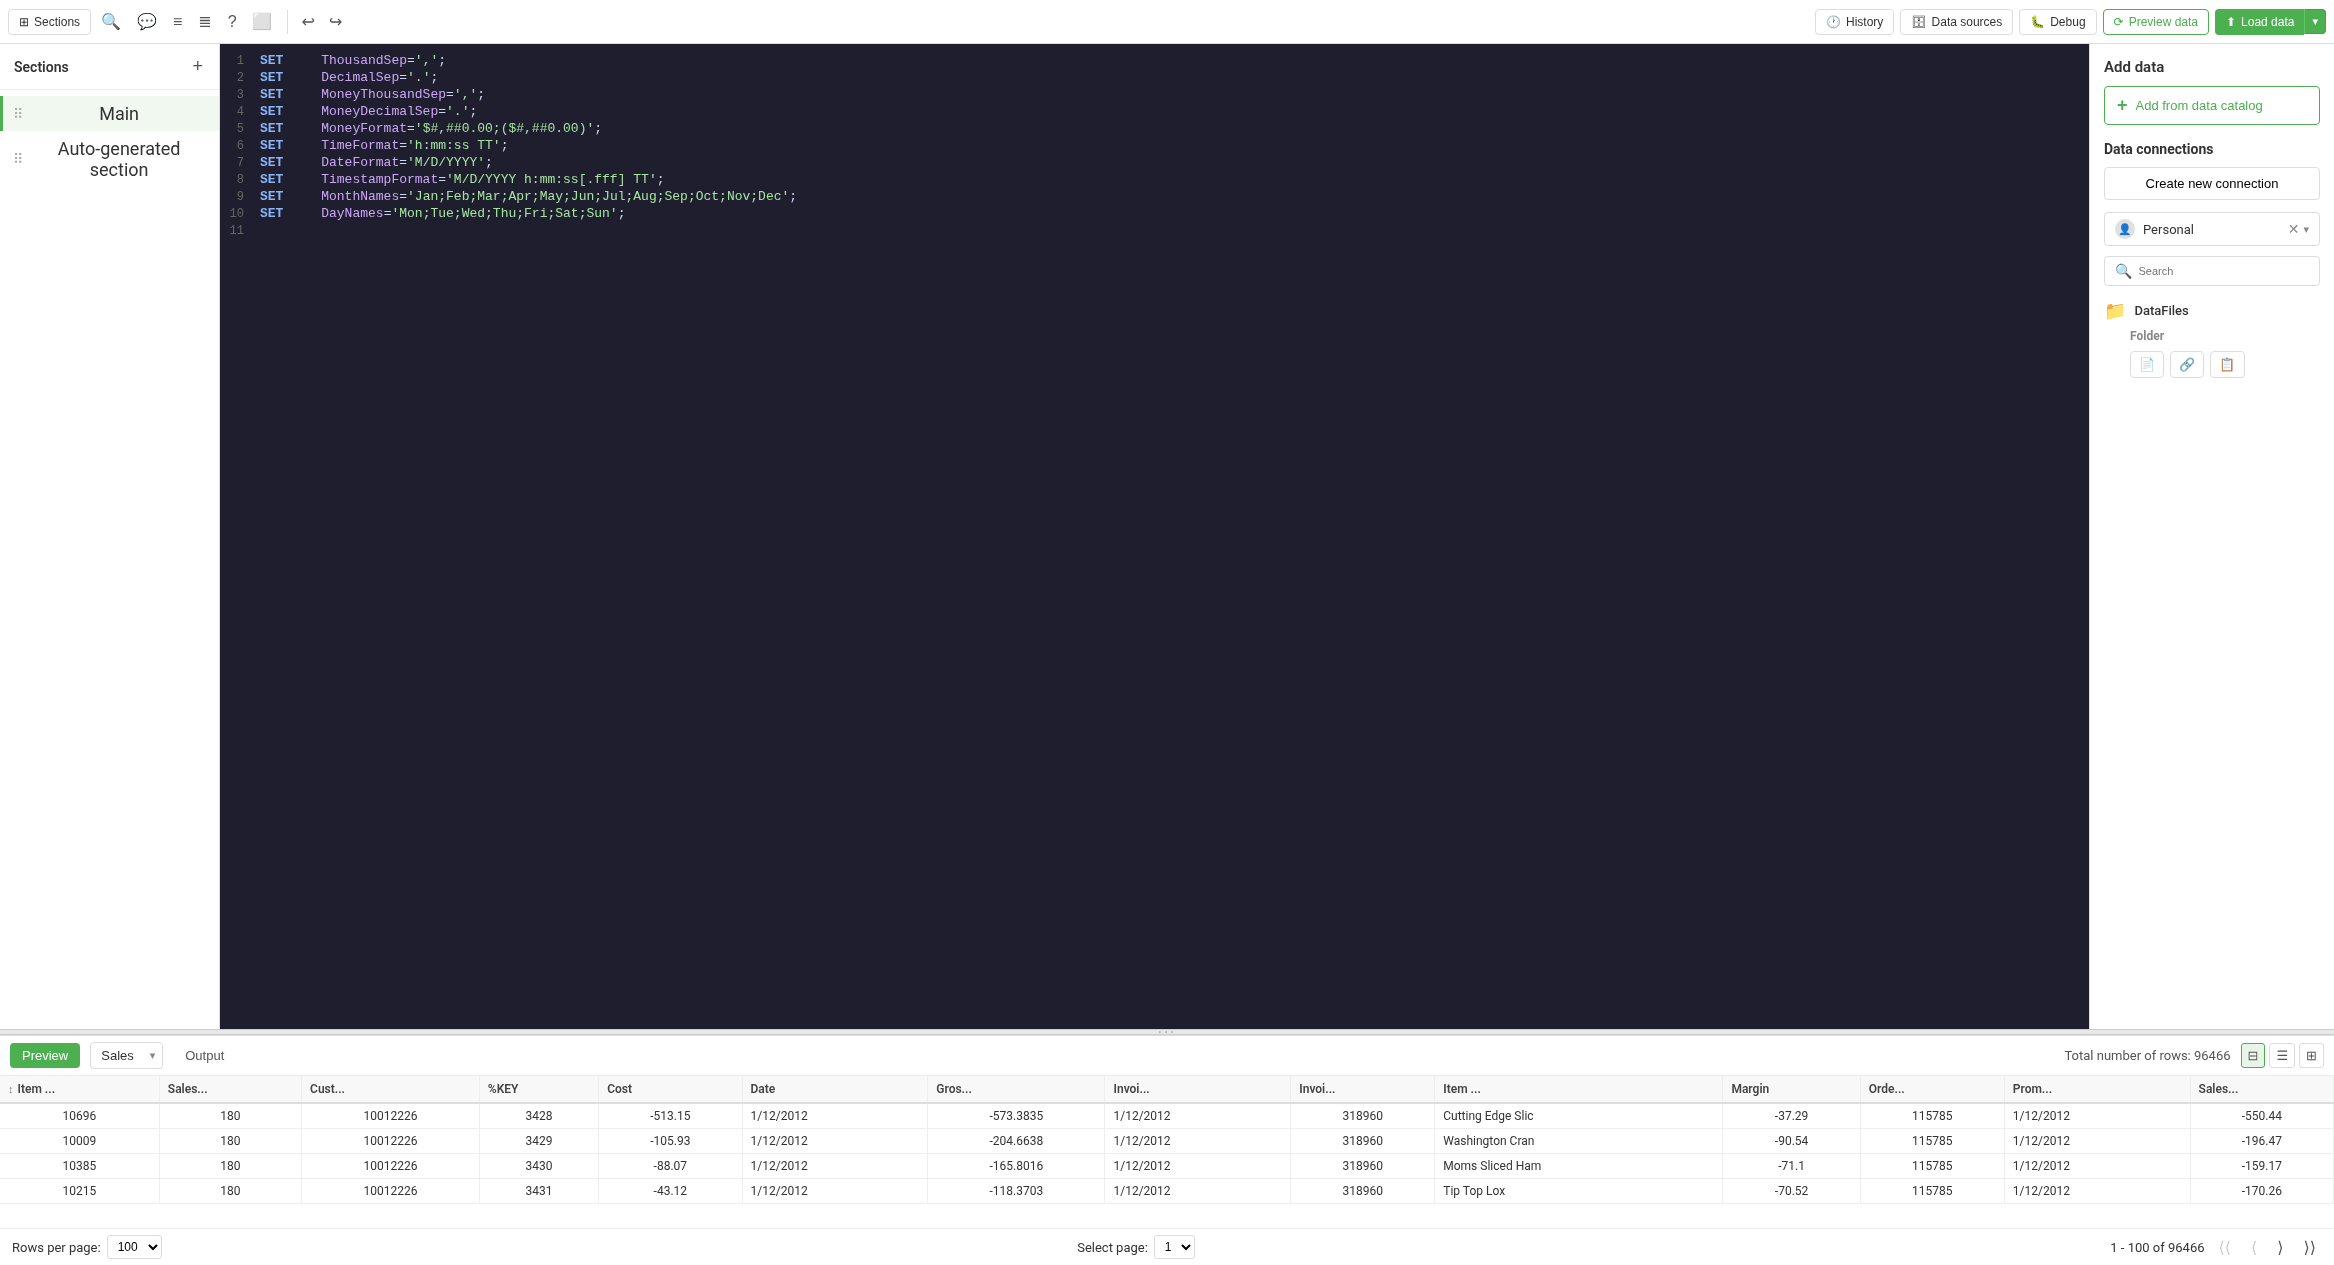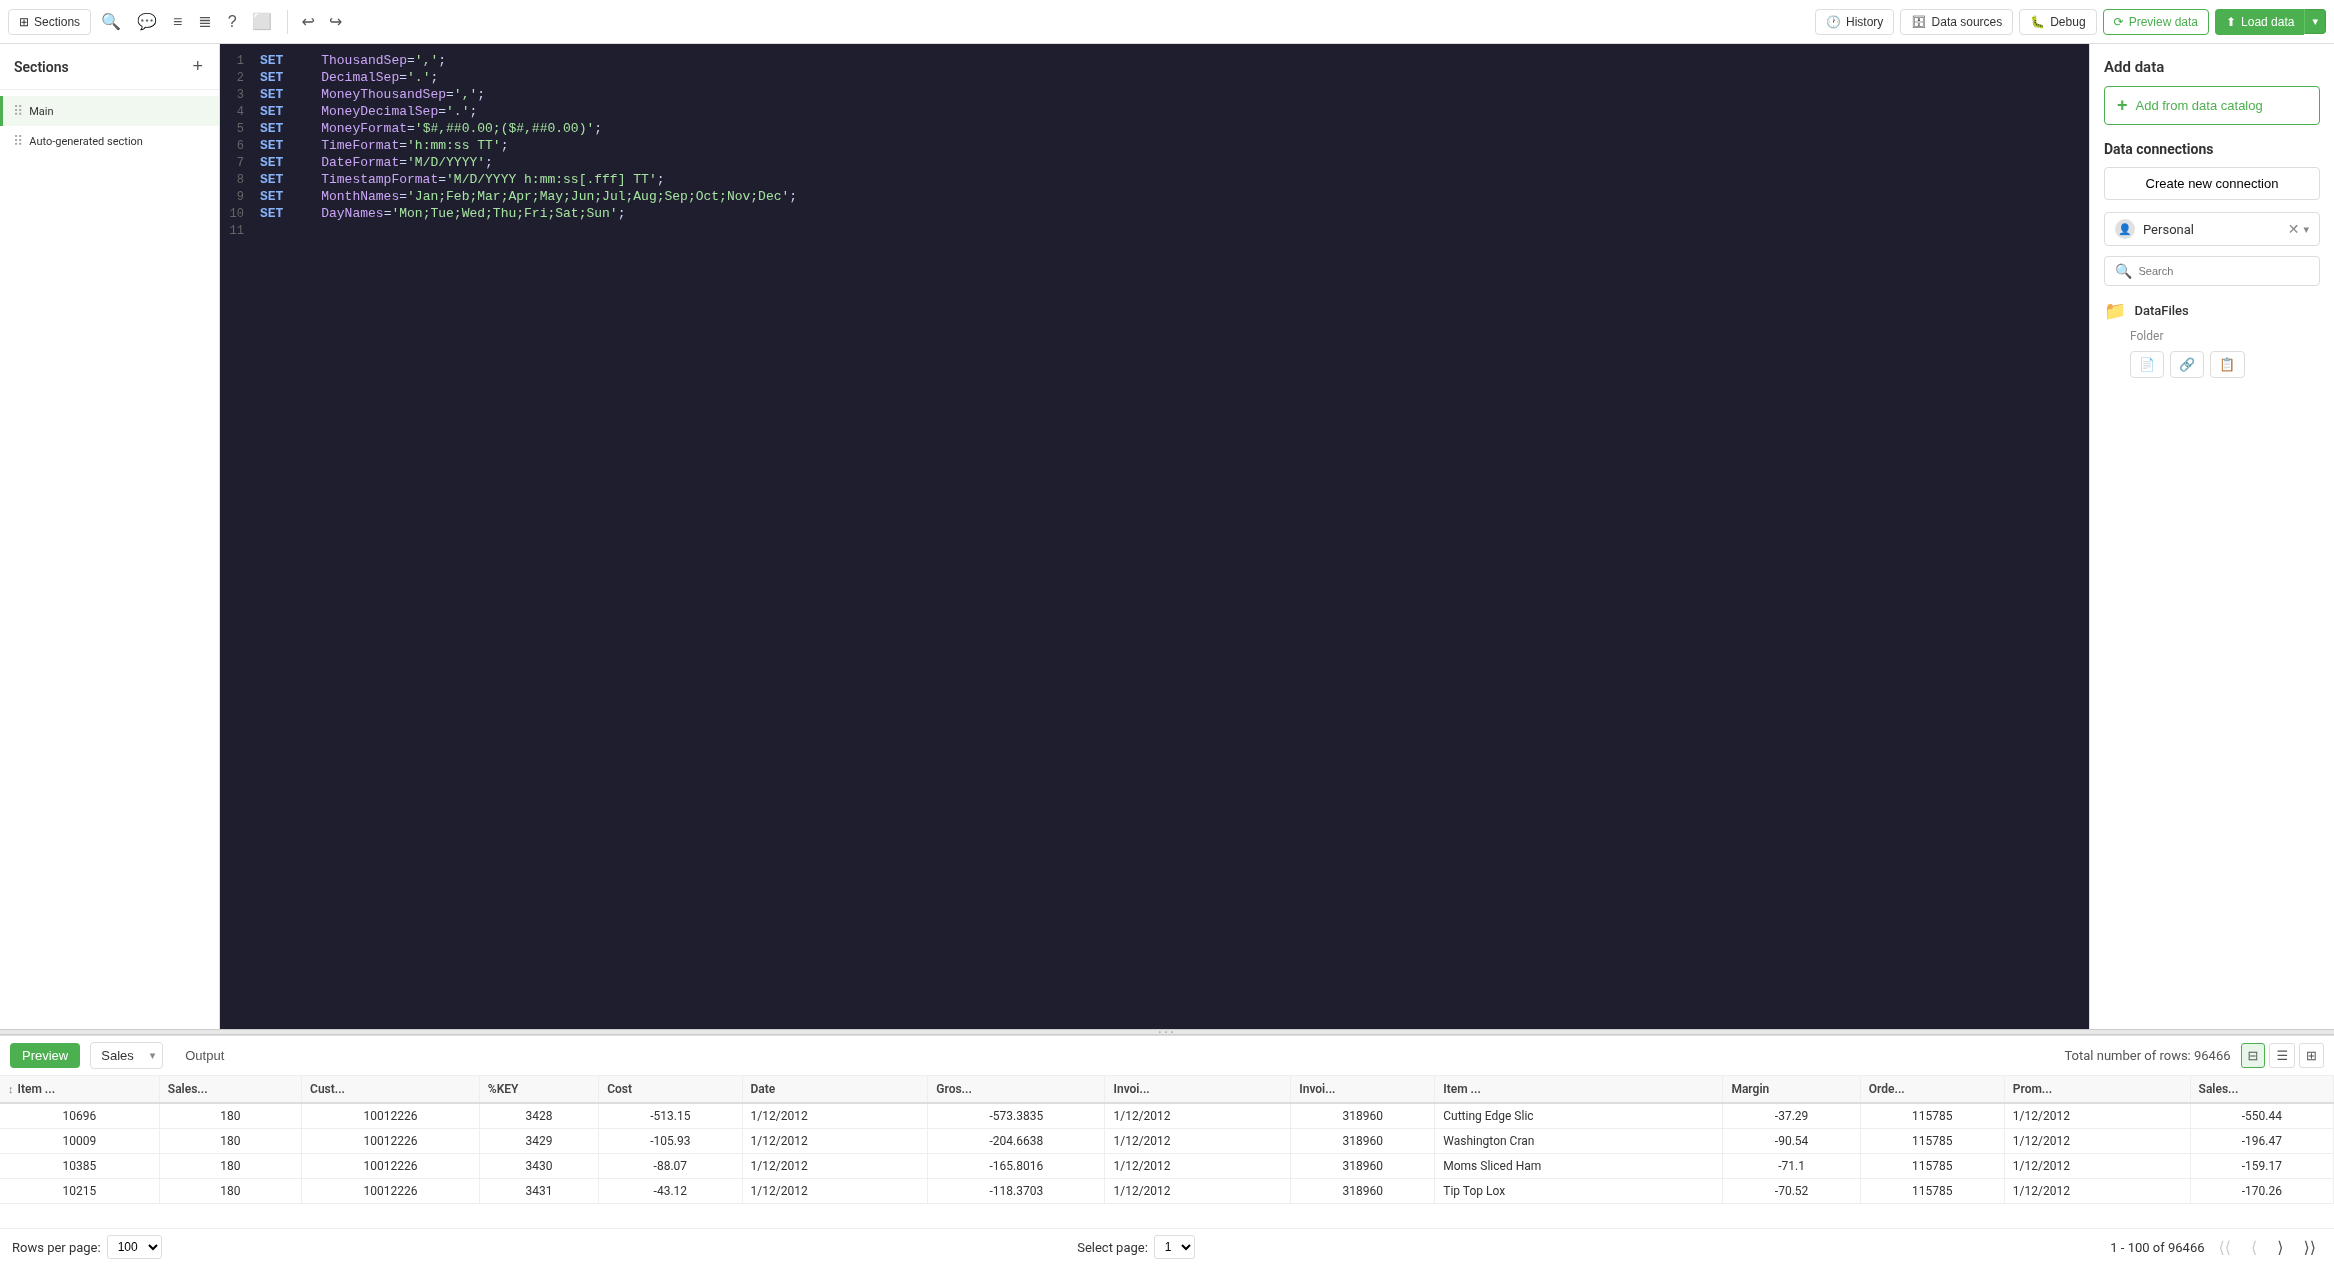--- a/index.html
+++ b/index.html
@@ -39,21 +39,21 @@
       padding: 10px 14px; border-bottom: 1px solid #eee; font-weight: 600; font-size: 14px;
     }
     .sections-header .add-btn { background: none; border: none; cursor: pointer; font-size: 18px; color: #555; padding: 2px; }
     .sections-list { flex: 1; overflow-y: auto; padding: 6px 0; }
     .section-item {
       display: flex; align-items: center; gap: 6px; padding: 7px 10px 7px 10px;
       cursor: pointer; position: relative; border-left: 3px solid transparent;
     }
     .section-item.active { background: #f0f8f0; border-left-color: #4caf50; }
     .section-item .drag-handle { color: #aaa; font-size: 14px; cursor: grab; }
-    .section-item .section-name { flex: 1; font-size: 11px; }
+    .section-item .section-name { flex: 1; font-size: 18px; text-align: center; }
 
     
     .editor-area {
       flex: 1; display: flex; flex-direction: column; overflow: hidden; background: #1e1e2e; position: relative;
     }
     .editor-content { flex: 1; overflow: auto; padding: 8px 0; font-family: 'Courier New', monospace; font-size: 13px; }
     .code-line { display: flex; align-items: baseline; padding: 1px 0; }
     .line-number { width: 40px; text-align: right; padding-right: 16px; color: #666; user-select: none; flex-shrink: 0; font-size: 12px; }
     .line-content { flex: 1; color: #cdd6f4; white-space: pre; }
     .kw-set { color: #89b4fa; font-weight: bold; }
@@ -90,21 +90,21 @@
     .conn-arrow { background: none; border: none; cursor: pointer; color: #888; font-size: 11px; }
     .search-box {
       display: flex; align-items: center; border: 1px solid #ddd; border-radius: 4px;
       padding: 6px 10px; margin-bottom: 10px; gap: 6px;
     }
     .search-box input { border: none; outline: none; flex: 1; font-size: 11px; color: #333; background: transparent; }
     .search-icon { color: #888; font-size: 14px; }
     .datafiles-row { display: flex; align-items: center; gap: 8px; padding: 4px 0; margin-bottom: 4px; }
     .folder-icon { font-size: 18px; color: #888; }
     .datafiles-name { font-size: 13px; font-weight: 500; }
-    .folder-label { font-size: 12px; color: #888; padding-left: 26px; margin-bottom: 8px; }
+    .folder-label { font-size: 12px; color: #888; padding-left: 26px; margin-bottom: 8px; font-weight: bold; }
     .folder-actions { display: flex; gap: 6px; padding-left: 26px; }
     .folder-action-btn { border: 1px solid #ddd; background: #fff; border-radius: 4px; padding: 5px 8px; cursor: pointer; color: #555; font-size: 13px; }
 
     
     .preview-panel { background: #fff; border-top: 1px solid #ddd; display: flex; flex-direction: column; height: 230px; flex-shrink: 0; }
     .preview-toolbar {
       display: flex; align-items: center; padding: 6px 10px; border-bottom: 1px solid #eee;
       gap: 10px; flex-shrink: 0;
     }
     .preview-tab {

